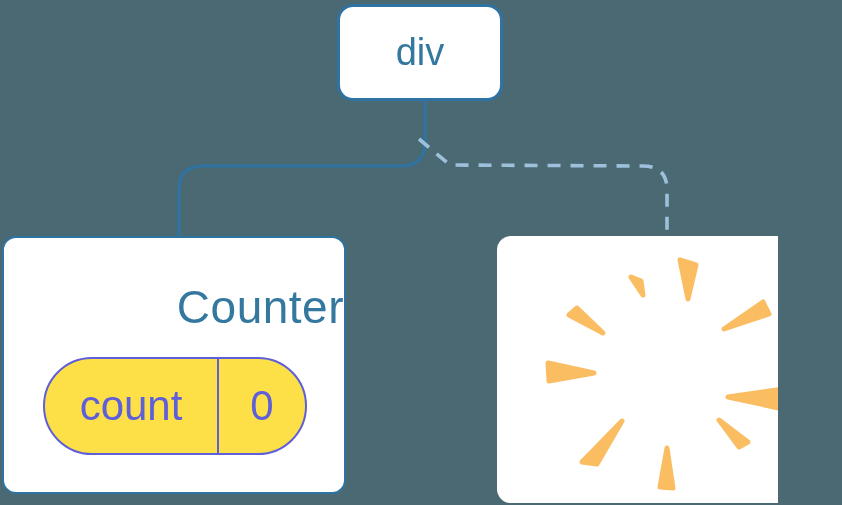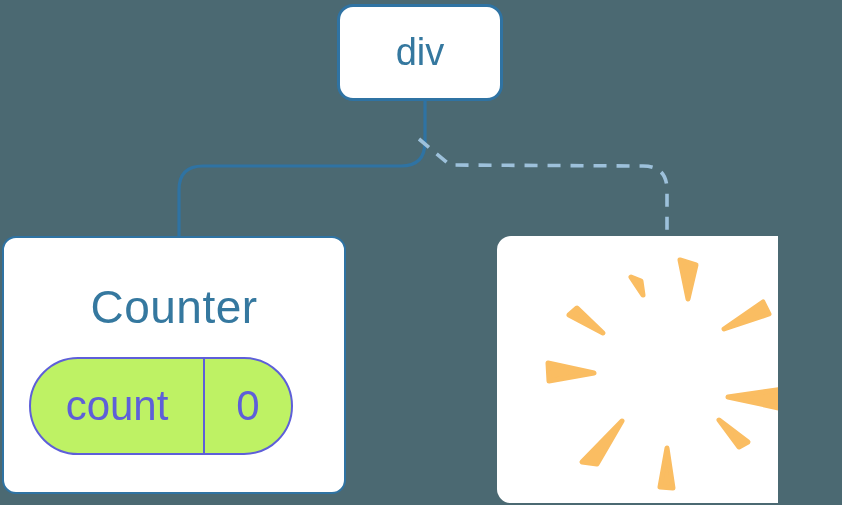--- a/index.html
+++ b/index.html
@@ -29,38 +29,38 @@
     border-radius: 14px;
     box-sizing: border-box;
   }
   .card-counter {
     left: 2px; top: 236px;
     width: 344px; height: 258px;
     border: 2.5px solid #2F73A3;
   }
   .card-title {
     margin-top: 42px;
-    text-align: center;
+    text-align: right;
     font-size: 46px;
     font-weight: 500;
     color: #35789F;
     letter-spacing: 0.5px;
   }
   .pill {
     position: absolute;
-    left: 25px; top: 119px;
+    left: 39px; top: 119px;
     width: 264px; height: 98px;
     box-sizing: border-box;
     border: 2.5px solid #5E5FD9;
     border-radius: 60px;
     display: flex; align-items: stretch;
     color: #5E5FD9;
     font-size: 42px;
     overflow: hidden;
-    background: #bef264;
+    background: #fde047;
   }
   .pill-key {
     flex: 1;
     display: flex; align-items: center; justify-content: center;
     border-right: 2.5px solid #5E5FD9;
   }
   .pill-val {
     width: 86px;
     display: flex; align-items: center; justify-content: center;
   }

